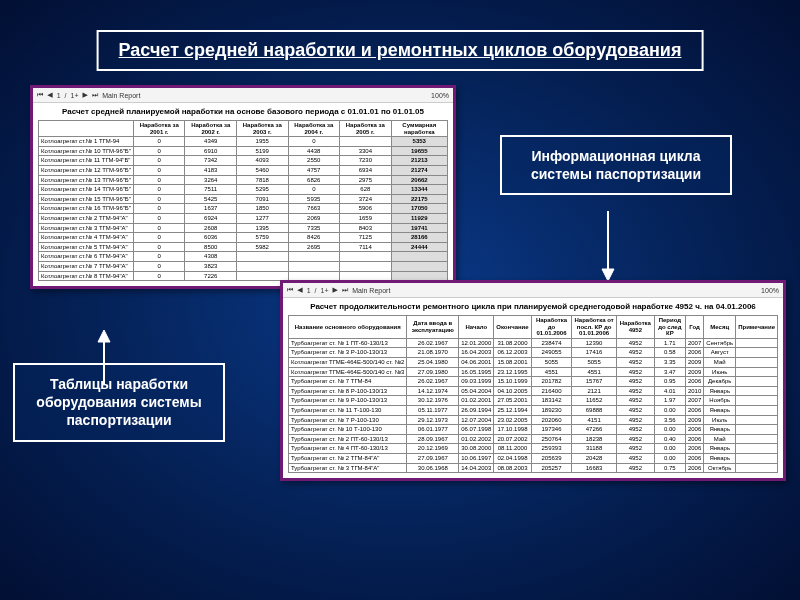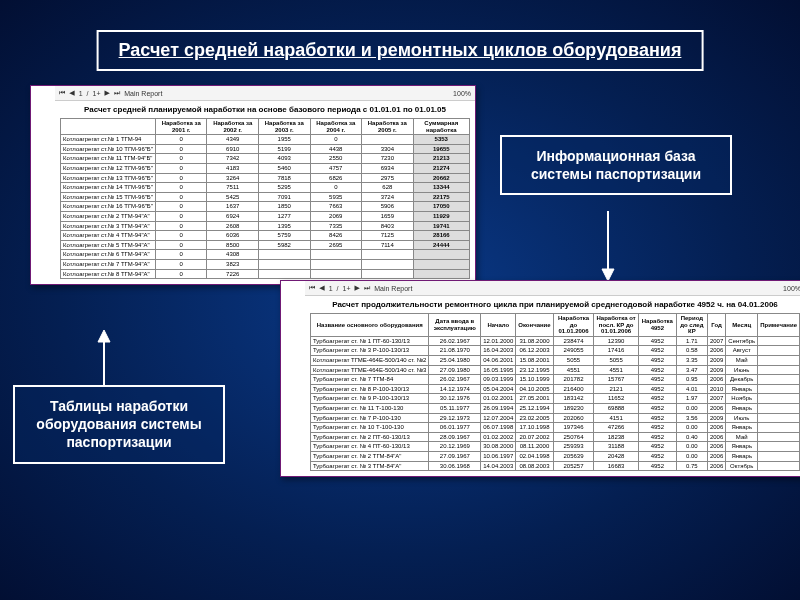--- a/index.html
+++ b/index.html
@@ -29,32 +29,31 @@
     border: 2px solid #fff;
     background: rgba(6,40,100,0.4);
     color: #fff;
     font-weight: bold;
     text-align: center;
     padding: 10px 14px;
     font-size: 14px;
     line-height: 1.3;
   }
   .callout.right { top: 135px; left: 500px; width: 200px; }
-  .callout.left  { top: 385px; left: 13px;  width: 180px; }
+  .callout.left  { top: 363px; left: 13px;  width: 180px; }
 
   .arrow { position: absolute; stroke: #fff; fill: #fff; }
 
   .report {
     position: absolute;
     background: #fff;
-    border: 1px solid #701a75;
+    border: 3px solid #701a75;
     box-shadow: 2px 3px 6px rgba(0,0,0,0.4);
     font-size: 6.5px;
     color: #000;
-    padding-left: 24px;
   }
   .report-toolbar {
     height: 14px;
     background: #f4f4f4;
     border-bottom: 1px solid #ccc;
     display: flex;
     align-items: center;
     padding: 0 4px;
     gap: 4px;
     font-size: 7px;
@@ -87,21 +86,21 @@
   table.data td.total { background: #ddd; font-weight: bold; }
 
   #report1 { top: 85px;  left: 30px;  width: 420px; }
   #report2 { top: 280px; left: 280px; width: 500px; }
 </style>
 </head>
 <body>
 
 <div class="title-box">Расчет средней наработки и ремонтных циклов  оборудования</div>
 
-<div class="callout right">Информационная база системы паспортизации</div>
+<div class="callout right">Информационная цикла системы паспортизации</div>
 <div class="callout left">Таблицы наработки оборудования системы паспортизации</div>
 
 <svg class="arrow" style="left:600px; top:211px; width:16px; height:70px;" viewBox="0 0 16 70">
   <line x1="8" y1="0" x2="8" y2="60" stroke-width="2"></line>
   <polygon points="2,58 14,58 8,70"></polygon>
 </svg>
 <svg class="arrow" style="left:96px; top:330px; width:16px; height:55px;" viewBox="0 0 16 55">
   <line x1="8" y1="55" x2="8" y2="10" stroke-width="2"></line>
   <polygon points="2,12 14,12 8,0"></polygon>
 </svg>

